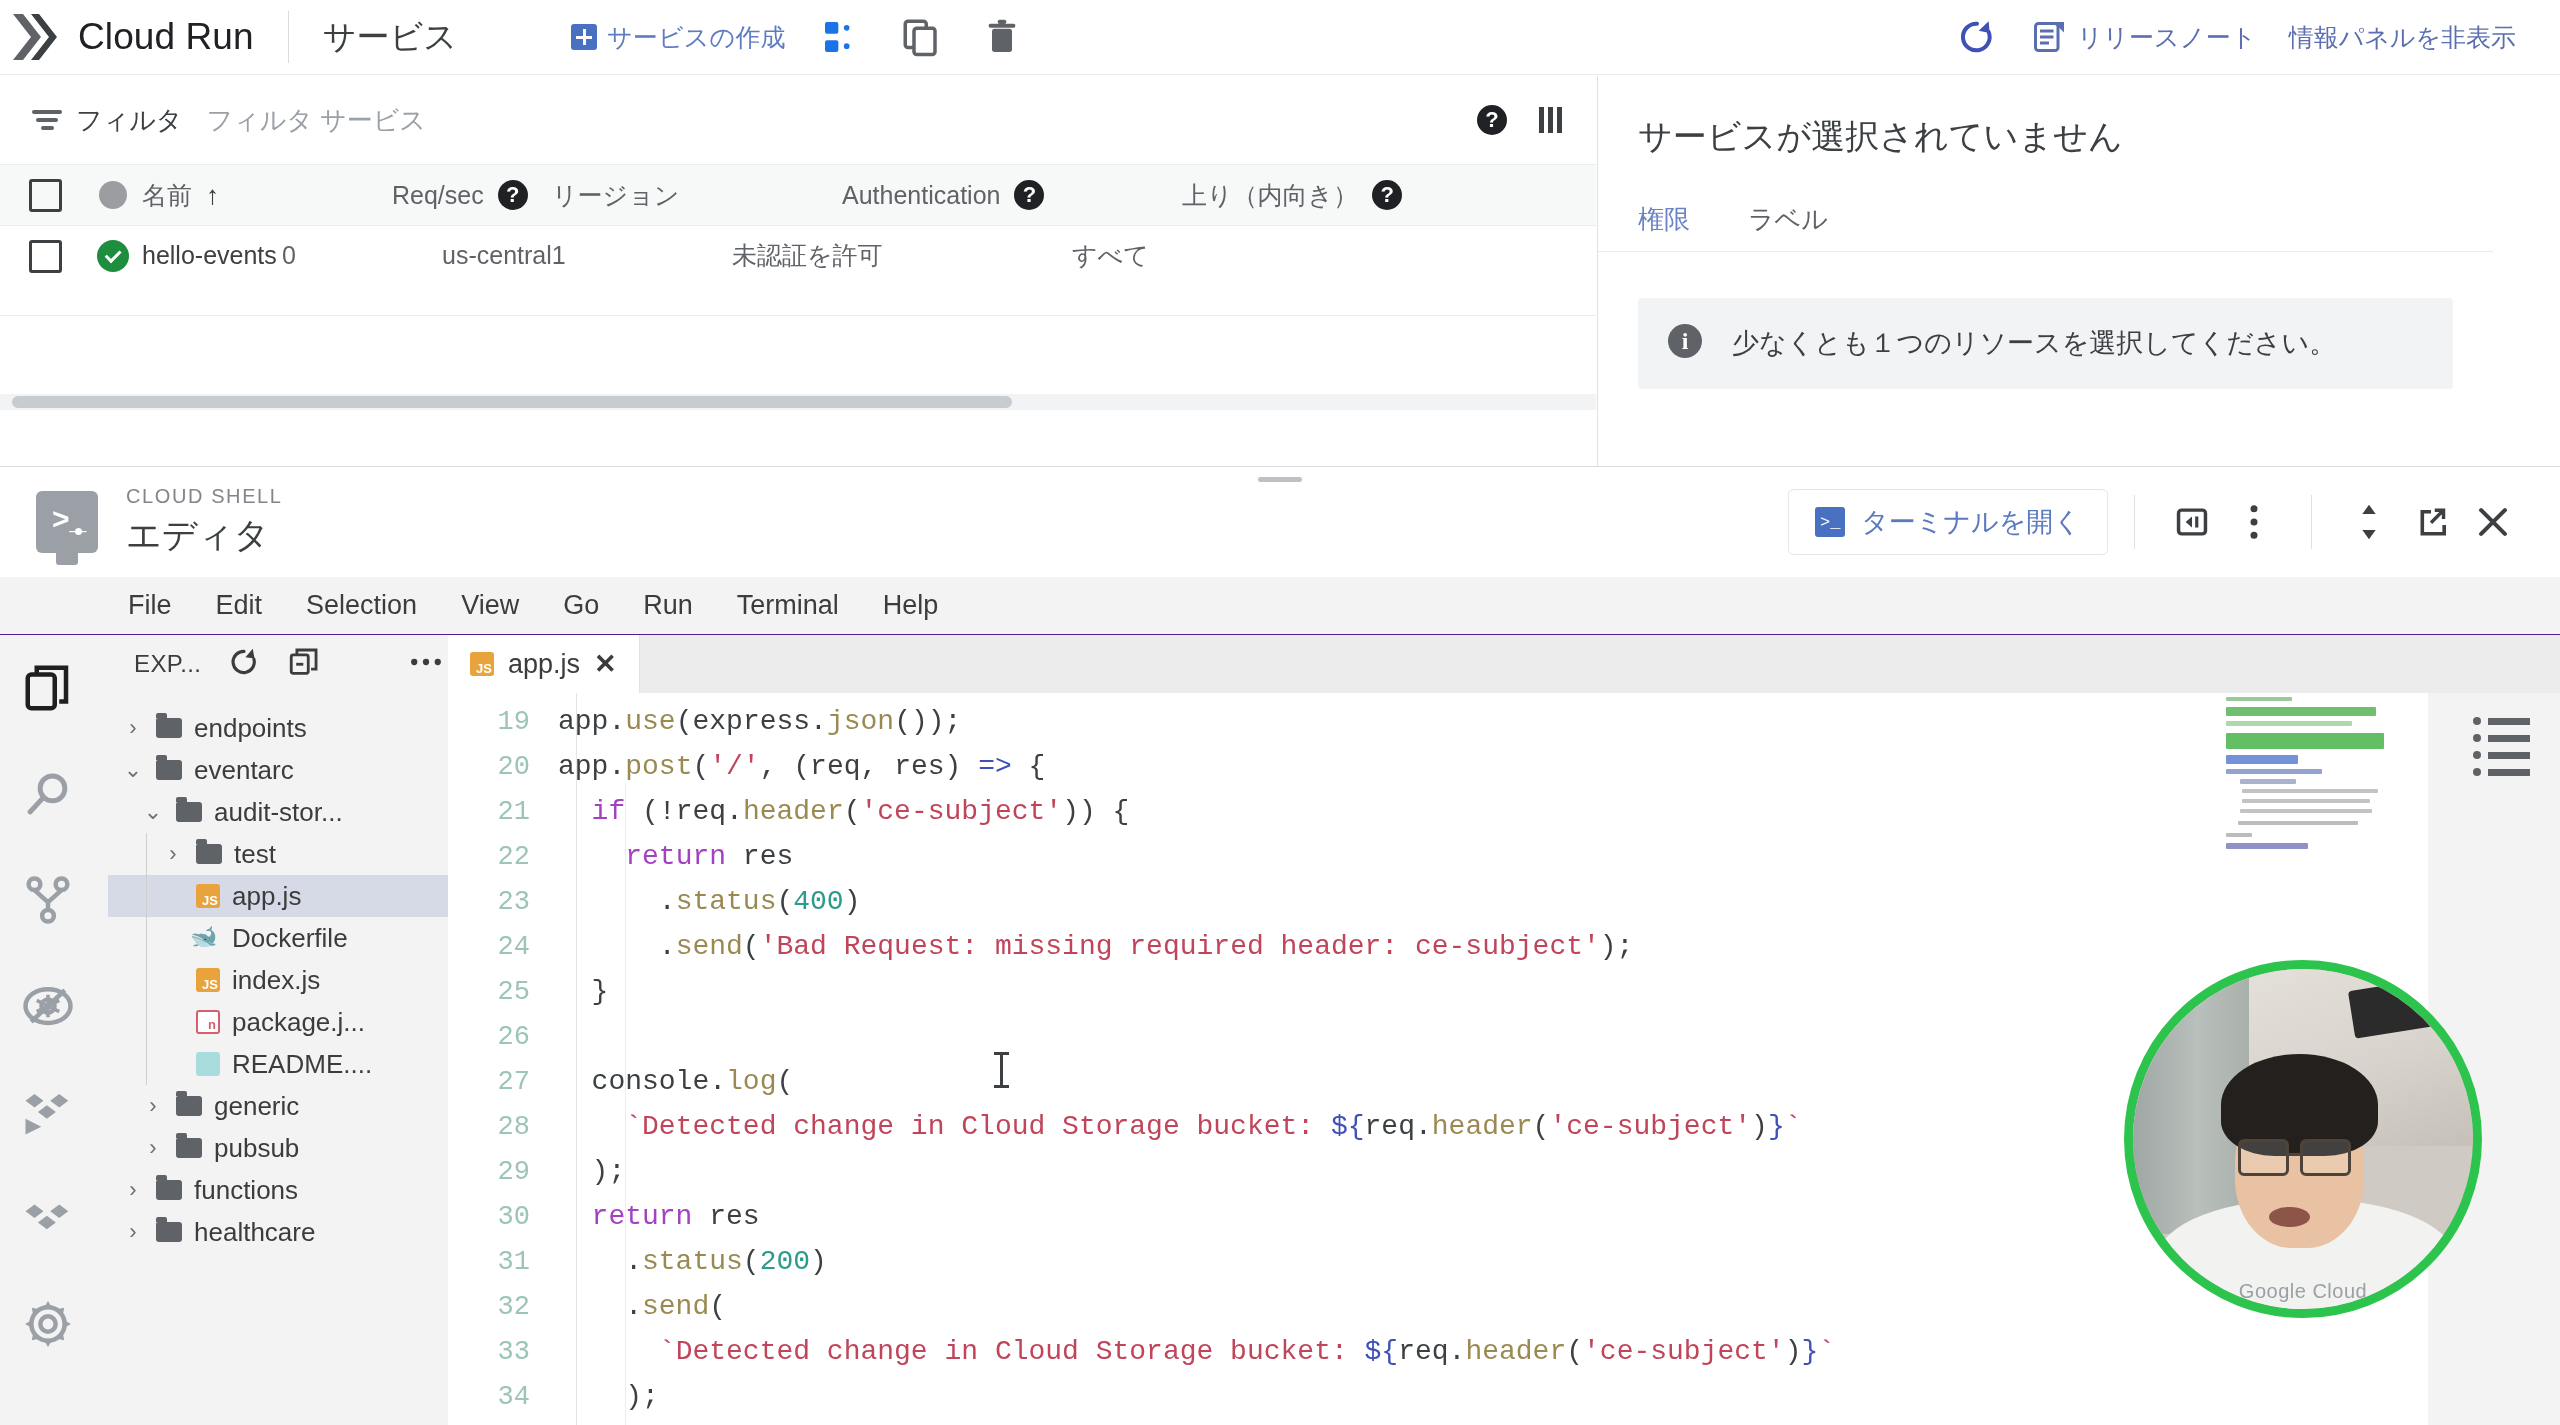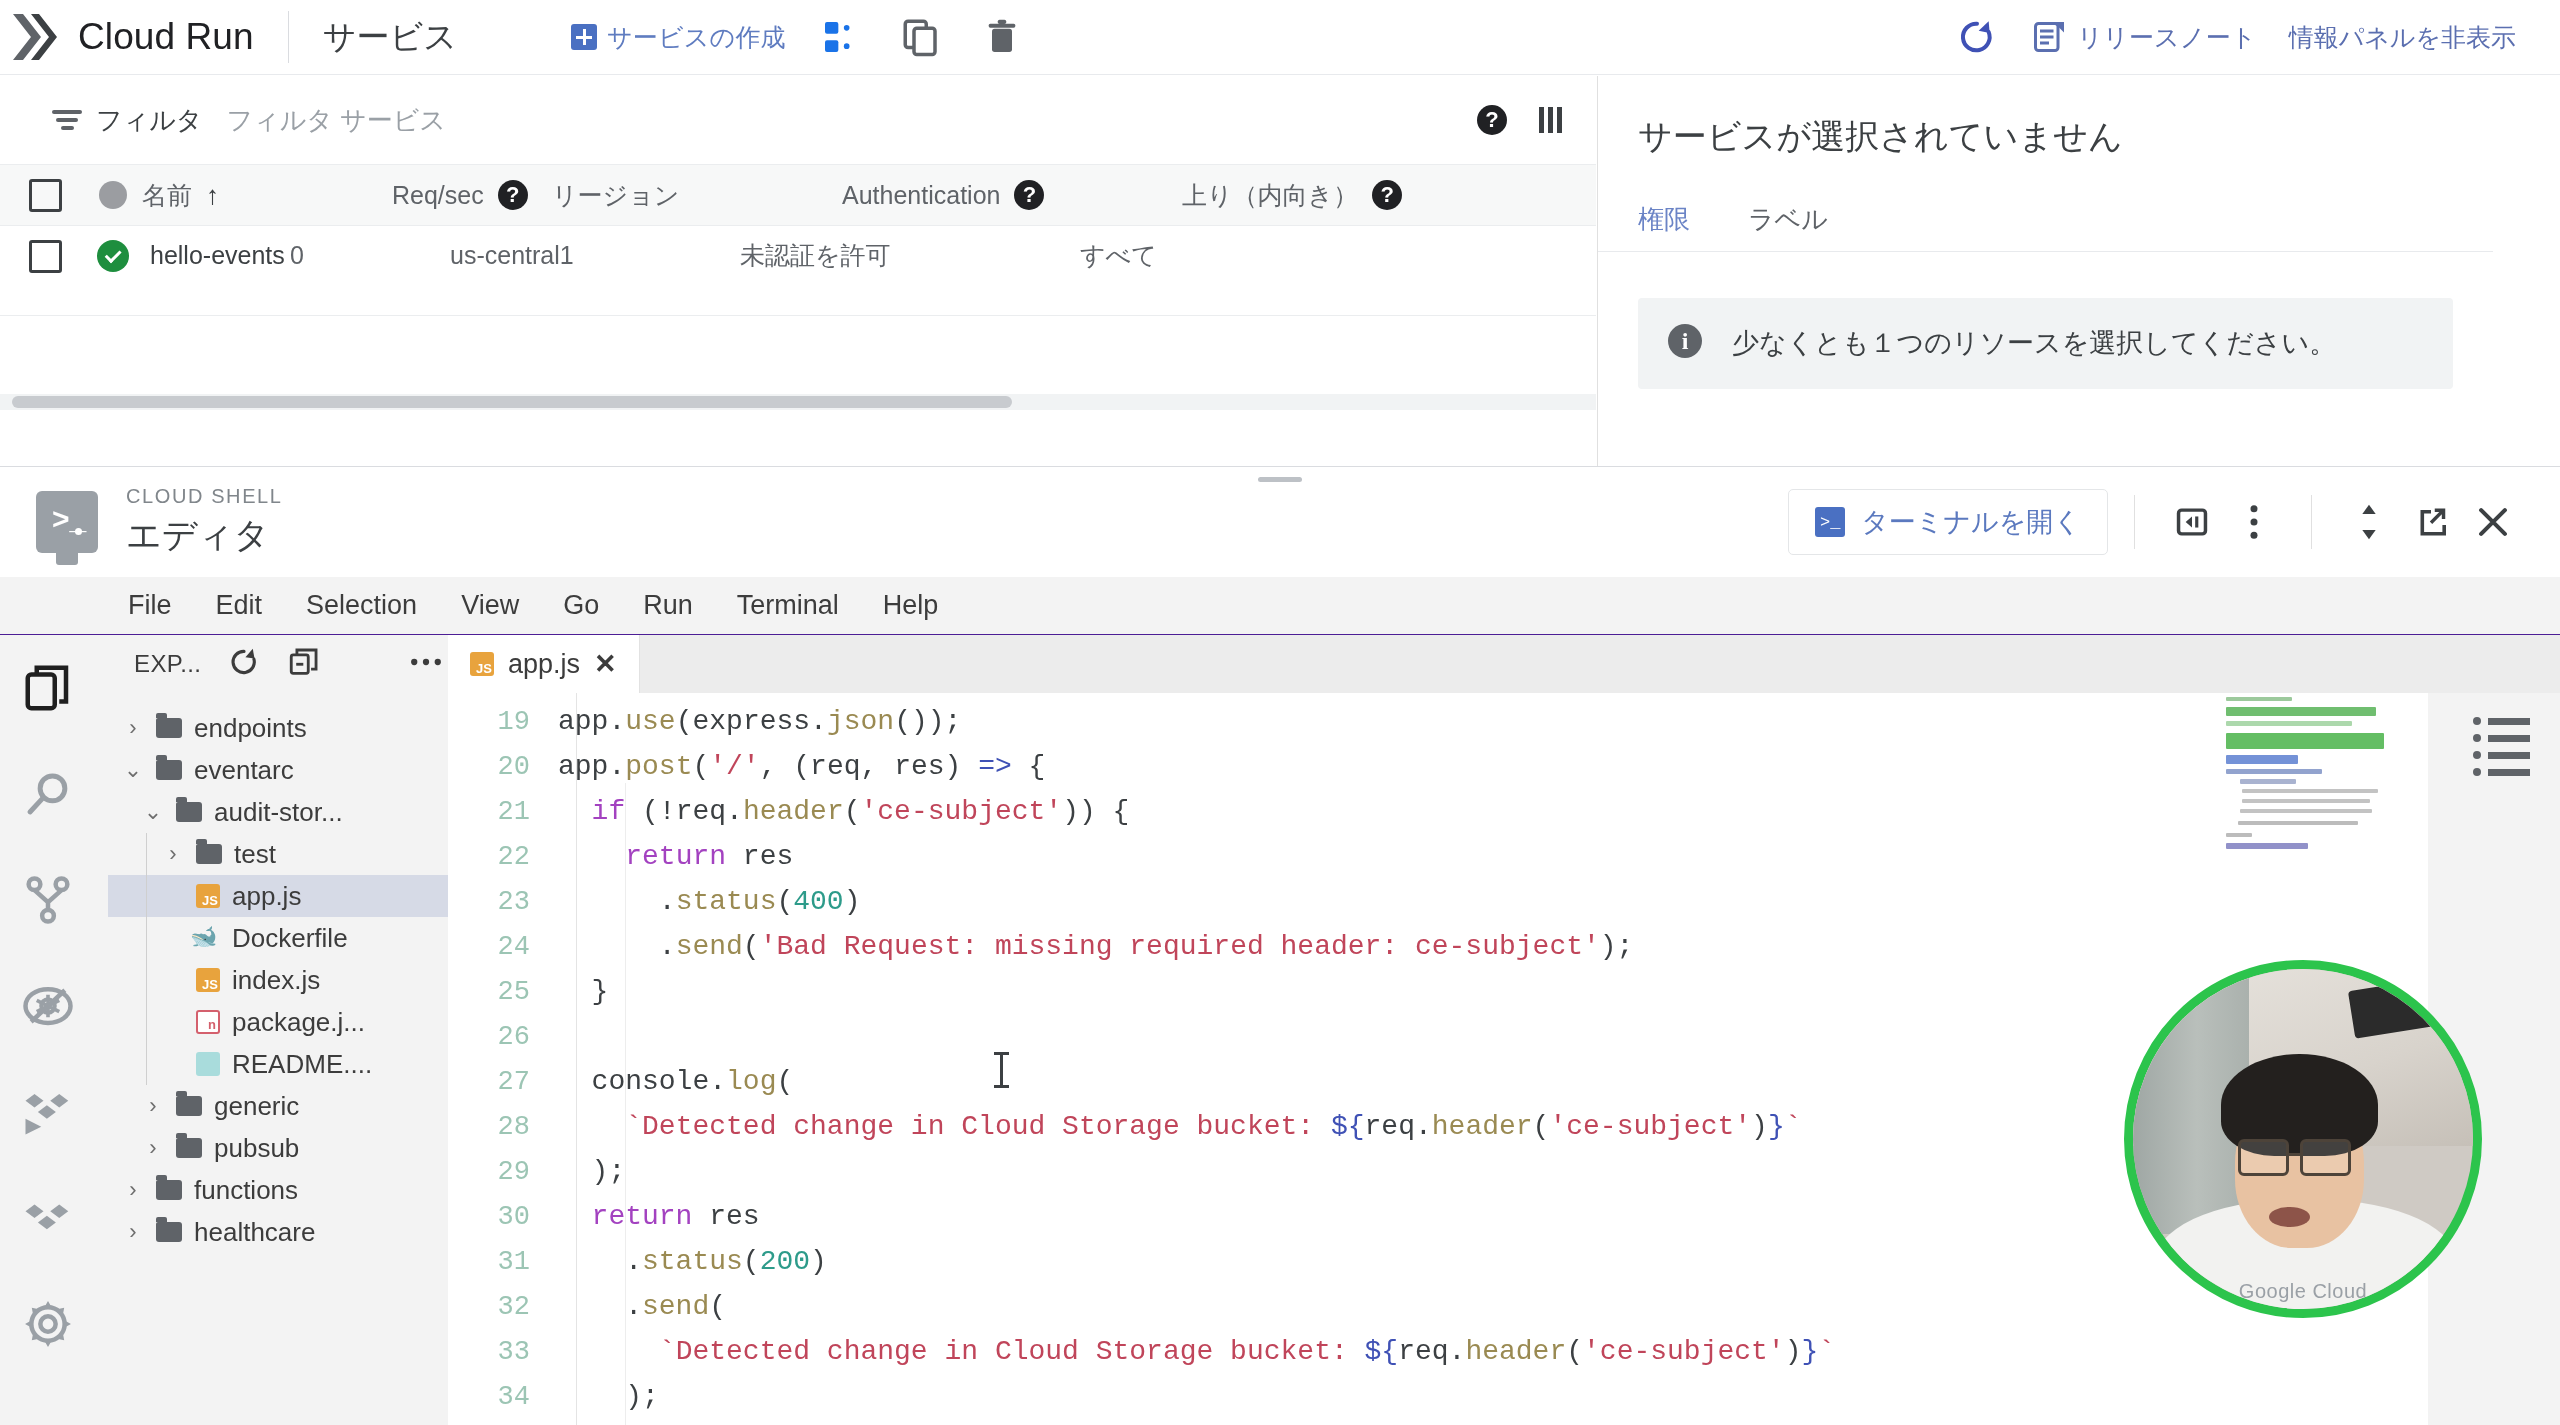--- a/index.html
+++ b/index.html
@@ -42,21 +42,21 @@
   .icon-plusbox:after { left: 5px; top: 11.5px; width: 16px; height: 3px; }
 
   .icon-sq-btn { padding: 8px 20px; cursor: pointer; display:flex; align-items:center; }
   .tb-right { margin-left: auto; display: flex; align-items: center; gap: 0; padding-right: 26px; }
   .tb-right .tb-btn .lbl { color: #5b6fb0; }
   .link-text { font-size: 25px; color: #5b6fb0; padding: 6px 18px; cursor:pointer; white-space: nowrap;}
 
   
   .filterbar {
     position: absolute; left: 0; top: 76px; width: 1596px; height: 88px;
-    background: #fff; display: flex; align-items: center; padding-left: 52px;
+    background: #fff; display: flex; align-items: center; padding-left: 32px;
   }
   .filter-icon { width: 30px; height: 22px; position: relative; flex:none; }
   .filter-icon i { position:absolute; left:0; background:#5f6368; height:3.5px; border-radius:2px; }
   .filter-icon i:nth-child(1){ top:1px; width:30px; }
   .filter-icon i:nth-child(2){ top:9px; width:22px; left:4px; }
   .filter-icon i:nth-child(3){ top:17px; width:13px; left:8.5px; }
   .filter-label { font-size: 26px; color: #3c4043; margin-left: 14px; }
   .filter-placeholder { font-size: 26px; color: #9aa0a6; margin-left: 24px; }
   .fb-right { margin-left: auto; display:flex; align-items:center; gap: 32px; padding-right: 34px;}
   .help-dot {
@@ -425,21 +425,21 @@
     </div>
   </div>
 
   <div class="tbl-row">
     <div class="col-cb">
         <span class="cb"></span>
       </div>
     <div class="col-status">
         <span class="green-check"></span>
       </div>
-    <div class="col-name td" style="width:250px;max-width:140px;word-break:break-all;margin-left:8px;">hello-events</div>
+    <div class="col-name td" style="width:250px;max-width:140px;word-break:break-all;">hello-events</div>
     <div class="col-req td muted">0</div>
     <div class="col-region td muted">us-central1</div>
     <div class="col-auth td muted">未認証を許可</div>
     <div class="col-ingress td muted">すべて</div>
   </div>
 
   <div class="hscroll-track"></div>
   <div class="hscroll"></div>
 
   <div class="infopanel">

